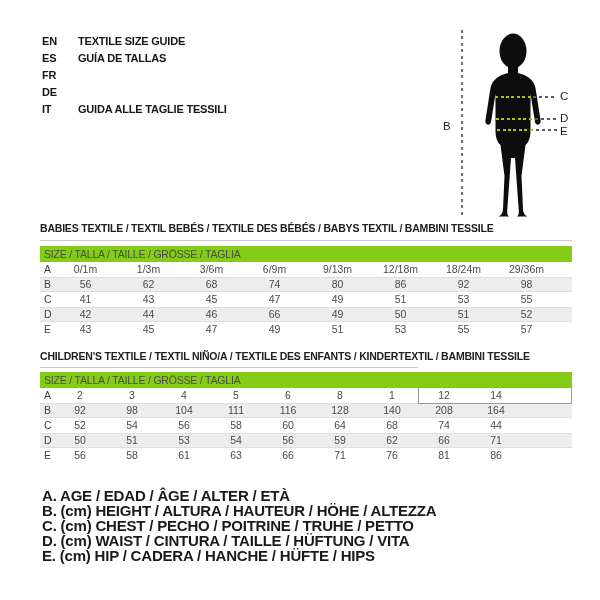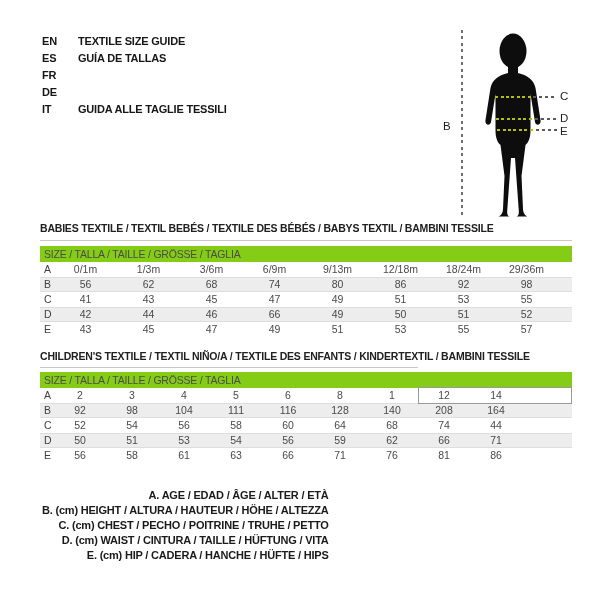--- a/index.html
+++ b/index.html
@@ -46,22 +46,22 @@
   .tbl-row > span { text-align:center; }
   .tbl-row .row-label { text-align:left; padding-left:4px; color:#3f3f3f; }
   .tbl-row.alt { background:#ededed;
     box-shadow:inset 0 1px 0 #dedede, inset 0 -1px 0 #dedede; }
   .rows { position:relative; }
   .hl-box { position:absolute; left:378px; top:-1px; width:154px; height:17px;
     border:1px solid #9a9a9a; background:transparent; z-index:2; }
 
   
   .legend { position:absolute; left:42px; top:488px; }
-  .legend-line { height:15px; line-height:15px; font-size:11px;
-    font-weight:bold; letter-spacing:-0.2px; color:#1a1a1a; white-space:nowrap;text-align:right; }
+  .legend-line { height:15px; line-height:15px; font-size:15px;
+    font-weight:bold; letter-spacing:-0.2px; color:#1a1a1a; white-space:nowrap; }
 </style>
 </head>
 <body>
 
 <div class="langs">
   <div class="lang-row">
     <span class="lang-code">EN</span>
     <span>TEXTILE SIZE GUIDE</span>
   </div>
   <div class="lang-row">

